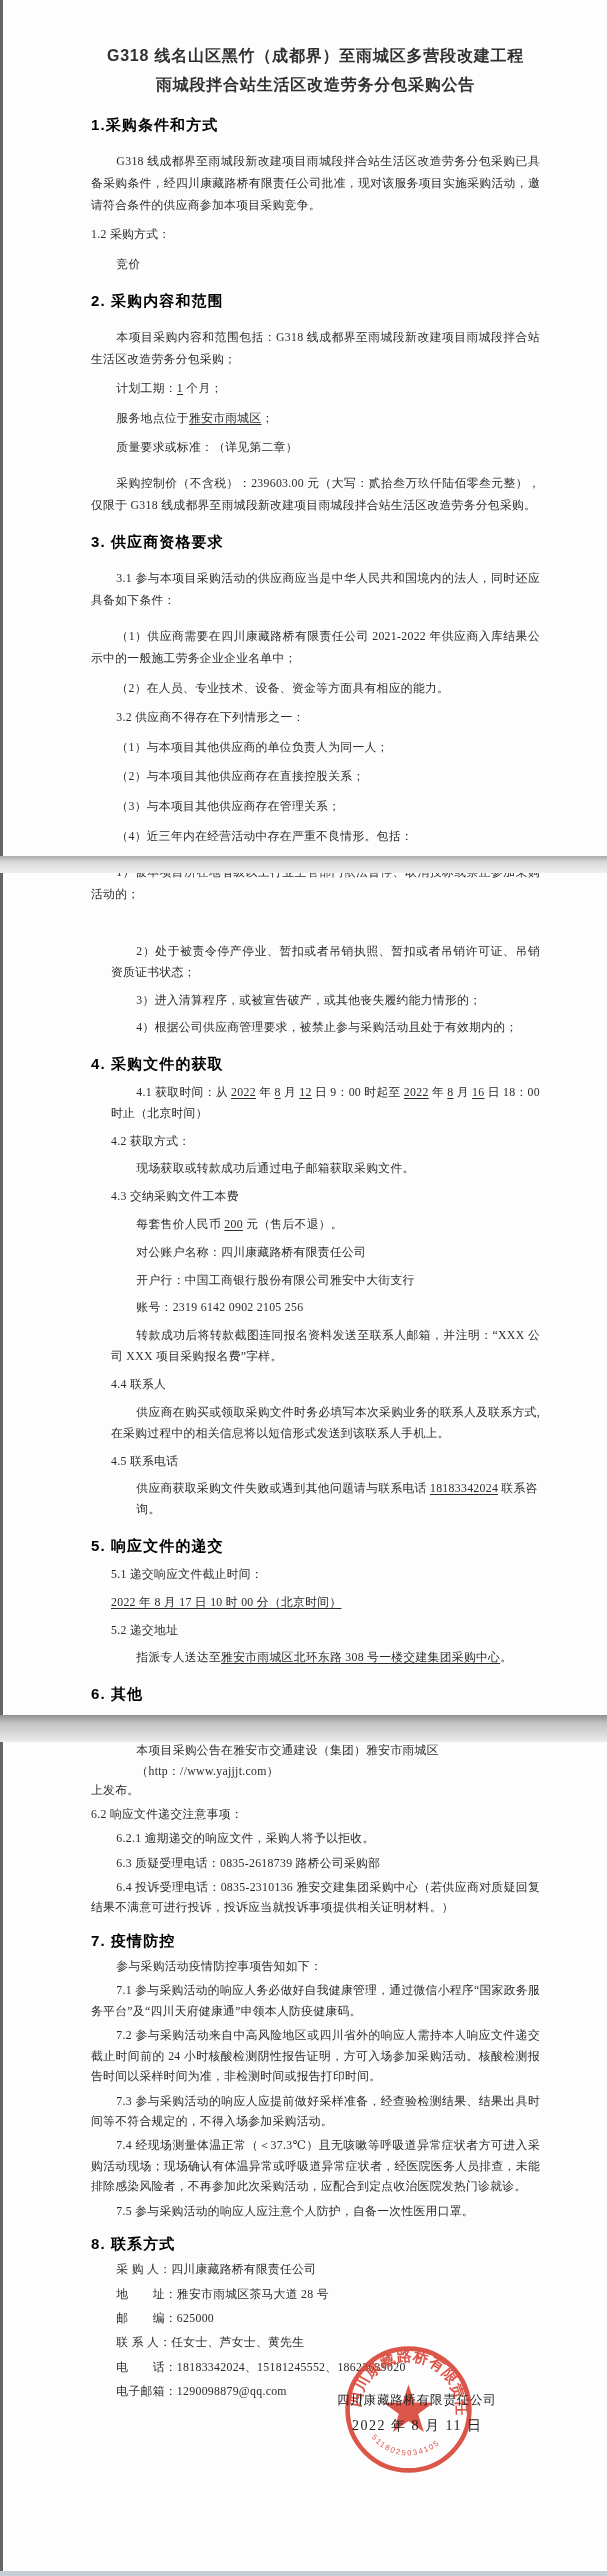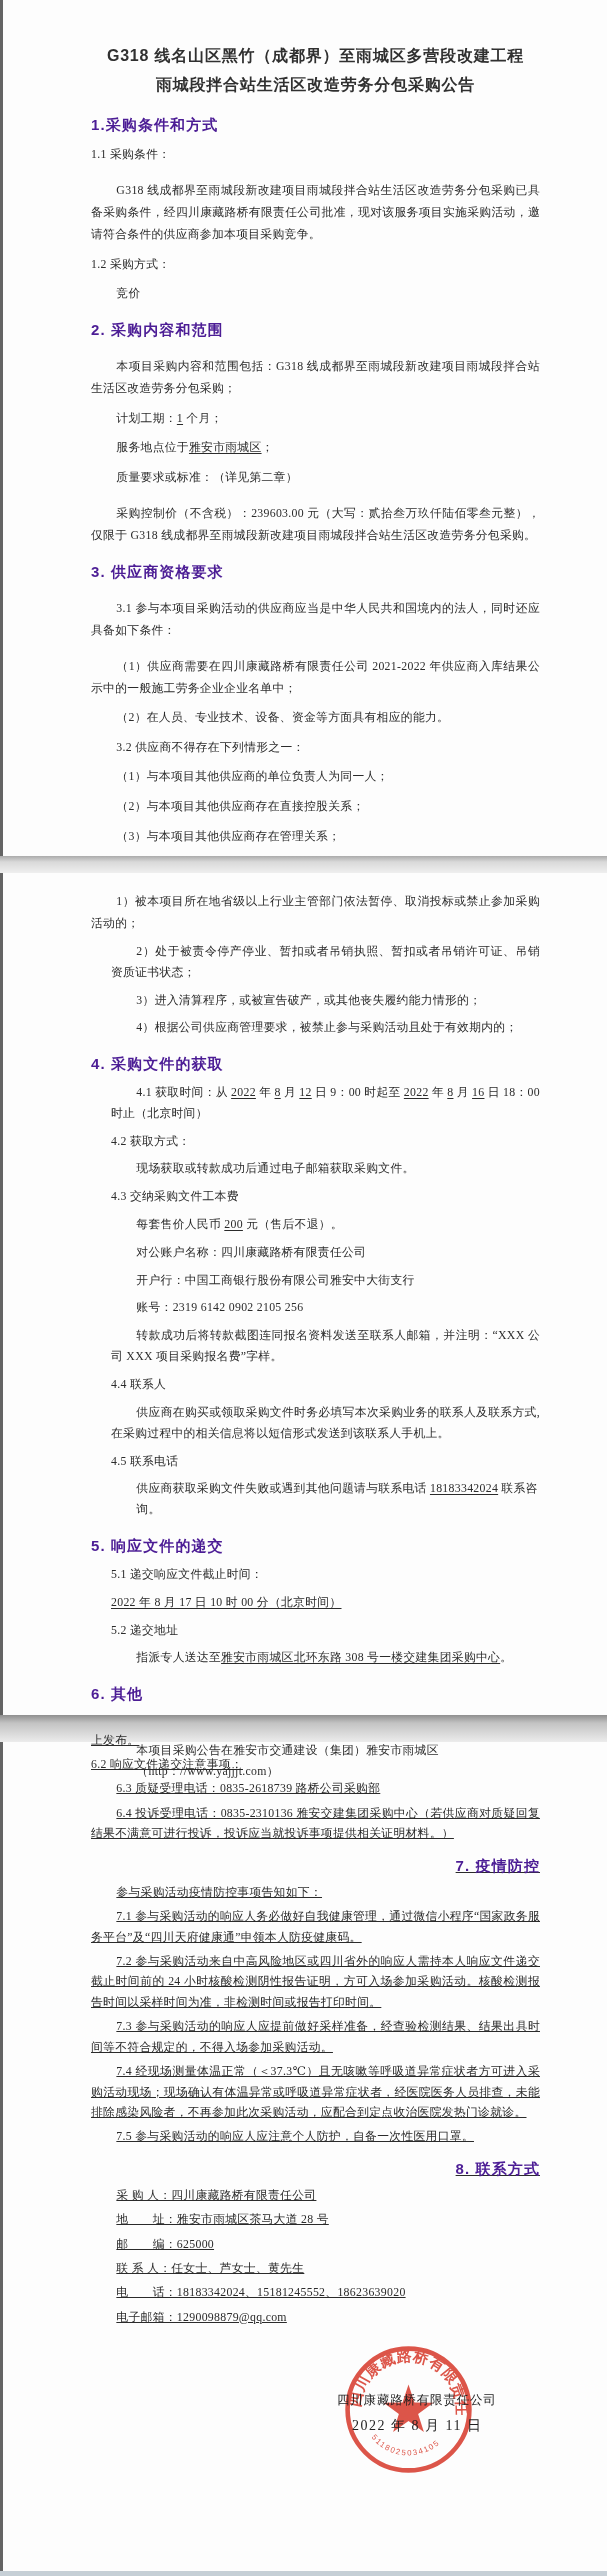--- a/index.html
+++ b/index.html
@@ -15,27 +15,27 @@
   .edge-left{position:absolute;left:0;top:0;width:3px;height:2576px;background:#3d3d3d;opacity:.8;}
   .edge-right{position:absolute;right:0;top:0;width:1.5px;height:2576px;background:#dcdcdc;}
   .edge-bottom{position:absolute;left:0;bottom:0;width:607px;height:5.3px;background:#c6cfd6;}
   .pagebreak{position:absolute;left:0;width:607px;}
   .pb1{top:856px;height:16.7px;background:linear-gradient(to bottom,#ababab 0%,#d9d9d9 35%,#efefef 100%);}
   .pb2{top:1715px;height:27px;background:linear-gradient(to bottom,#8f8f8f 0%,#c3c3c3 30%,#ececec 100%);}
   
   .page{position:absolute;left:91px;width:449px;font-size:11.8px;letter-spacing:0.3px;}
   .page1{top:0;line-height:22px;}
   .page2{top:879px;padding-top:55px;line-height:21px;}
-  .page3{top:1696px;padding-top:30px;line-height:20.5px;text-decoration:underline;}
+  .page3{top:1746px;padding-top:30px;line-height:20.5px;}
   .t-title{font-family:"Liberation Sans","DejaVu Sans",sans-serif;font-weight:bold;
            font-size:16px;line-height:29px;text-align:center;letter-spacing:0.8px;color:#303030;}
   .page1 .t-title:first-child{margin-top:41px;}
   .t-h1{font-family:"Liberation Sans","DejaVu Sans",sans-serif;font-weight:bold;
-        font-size:15px;letter-spacing:1.1px;color:#4c1d95;margin:13.7px 0 6px 0;line-height:23px;}
-  .page3 .t-h1{margin:10.6px 0 4.6px 0;text-align:right;}
+        font-size:15px;letter-spacing:1.1px;color:#000000;margin:13.7px 0 6px 0;line-height:23px;}
+  .page3 .t-h1{margin:10.6px 0 4.6px 0;}
   .t-sub{margin-top:7.6px;}
   .t-para{margin-top:14px;text-indent:2.15em;text-align:justify;}
   .t-indent{margin-top:7.6px;padding-left:2.15em;}
   .t-flush{margin-top:7.6px;}
   .page2 .t-sub,.page2 .t-para,.page2 .t-indent{margin-top:6.8px;margin-left:20px;}
   .page3 .t-sub,.page3 .t-para,.page3 .t-indent,.page3 .t-flush{margin-top:3.8px;}
   .u{text-decoration:underline;text-underline-offset:2.3px;}
   
   .sign-company{position:absolute;left:337px;top:2392px;font-size:12.5px;letter-spacing:0.8px;color:#1f1f1f;z-index:3;}
   .sign-date{position:absolute;left:352px;top:2417px;font-size:14px;letter-spacing:1.5px;color:#1f1f1f;z-index:3;}
@@ -47,21 +47,20 @@
 <div class="doc">
 
   <div class="edge-left"></div>
   <div class="edge-right"></div>
   <div class="edge-bottom"></div>
 
   <div class="page page1">
       <div class="t-title">G318 线名山区黑竹（成都界）至雨城区多营段改建工程</div>
       <div class="t-title">雨城段拌合站生活区改造劳务分包采购公告</div>
       <div class="t-h1">1.采购条件和方式</div>
-      <div class="t-sub">1.1 采购条件：</div>
       <div class="t-para">G318 线成都界至雨城段新改建项目雨城段拌合站生活区改造劳务分包采购已具备采购条件，经四川康藏路桥有限责任公司批准，现对该服务项目实施采购活动，邀请符合条件的供应商参加本项目采购竞争。</div>
       <div class="t-sub">1.2 采购方式：</div>
       <div class="t-indent">竞价</div>
       <div class="t-h1">2. 采购内容和范围</div>
       <div class="t-para">本项目采购内容和范围包括：G318 线成都界至雨城段新改建项目雨城段拌合站生活区改造劳务分包采购；</div>
       <div class="t-indent">计划工期：<span class="u">1</span> 个月；</div>
       <div class="t-indent">服务地点位于<span class="u">雅安市雨城区</span>；</div>
       <div class="t-indent">质量要求或标准：（详见第二章）</div>
       <div class="t-para">采购控制价（不含税）：239603.00 元（大写：贰拾叁万玖仟陆佰零叁元整），仅限于 G318 线成都界至雨城段新改建项目雨城段拌合站生活区改造劳务分包采购。</div>
       <div class="t-h1">3.  供应商资格要求</div>
@@ -100,20 +99,21 @@
       <div class="t-sub">5.2 递交地址</div>
       <div class="t-indent">指派专人送达至<span class="u">雅安市雨城区北环东路 308 号一楼交建集团采购中心</span>。</div>
       <div class="t-h1">6.  其他</div>
       <div class="t-sub">6.1 发布公告的其他媒介</div>
       <div class="t-indent">本项目采购公告在雅安市交通建设（集团）雅安市雨城区（http：//www.yajjjt.com）</div>
     </div>
   <div class="pagebreak pb2"></div>
   <div class="page page3">
       <div class="t-flush">上发布。</div>
       <div class="t-sub">6.2 响应文件递交注意事项：</div>
+      <div class="t-indent">6.2.1 逾期递交的响应文件，采购人将予以拒收。</div>
       <div class="t-indent">6.3 质疑受理电话：0835-2618739 路桥公司采购部</div>
       <div class="t-para">6.4 投诉受理电话：0835-2310136 雅安交建集团采购中心（若供应商对质疑回复结果不满意可进行投诉，投诉应当就投诉事项提供相关证明材料。）</div>
       <div class="t-h1">7.  疫情防控</div>
       <div class="t-indent">参与采购活动疫情防控事项告知如下：</div>
       <div class="t-para">7.1 参与采购活动的响应人务必做好自我健康管理，通过微信小程序“国家政务服务平台”及“四川天府健康通”申领本人防疫健康码。</div>
       <div class="t-para">7.2 参与采购活动来自中高风险地区或四川省外的响应人需持本人响应文件递交截止时间前的 24 小时核酸检测阴性报告证明，方可入场参加采购活动。核酸检测报告时间以采样时间为准，非检测时间或报告打印时间。</div>
       <div class="t-para">7.3 参与采购活动的响应人应提前做好采样准备，经查验检测结果、结果出具时间等不符合规定的，不得入场参加采购活动。</div>
       <div class="t-para">7.4 经现场测量体温正常（＜37.3℃）且无咳嗽等呼吸道异常症状者方可进入采购活动现场；现场确认有体温异常或呼吸道异常症状者，经医院医务人员排查，未能排除感染风险者，不再参加此次采购活动，应配合到定点收治医院发热门诊就诊。</div>
       <div class="t-para">7.5 参与采购活动的响应人应注意个人防护，自备一次性医用口罩。</div>
       <div class="t-h1">8.  联系方式</div>

